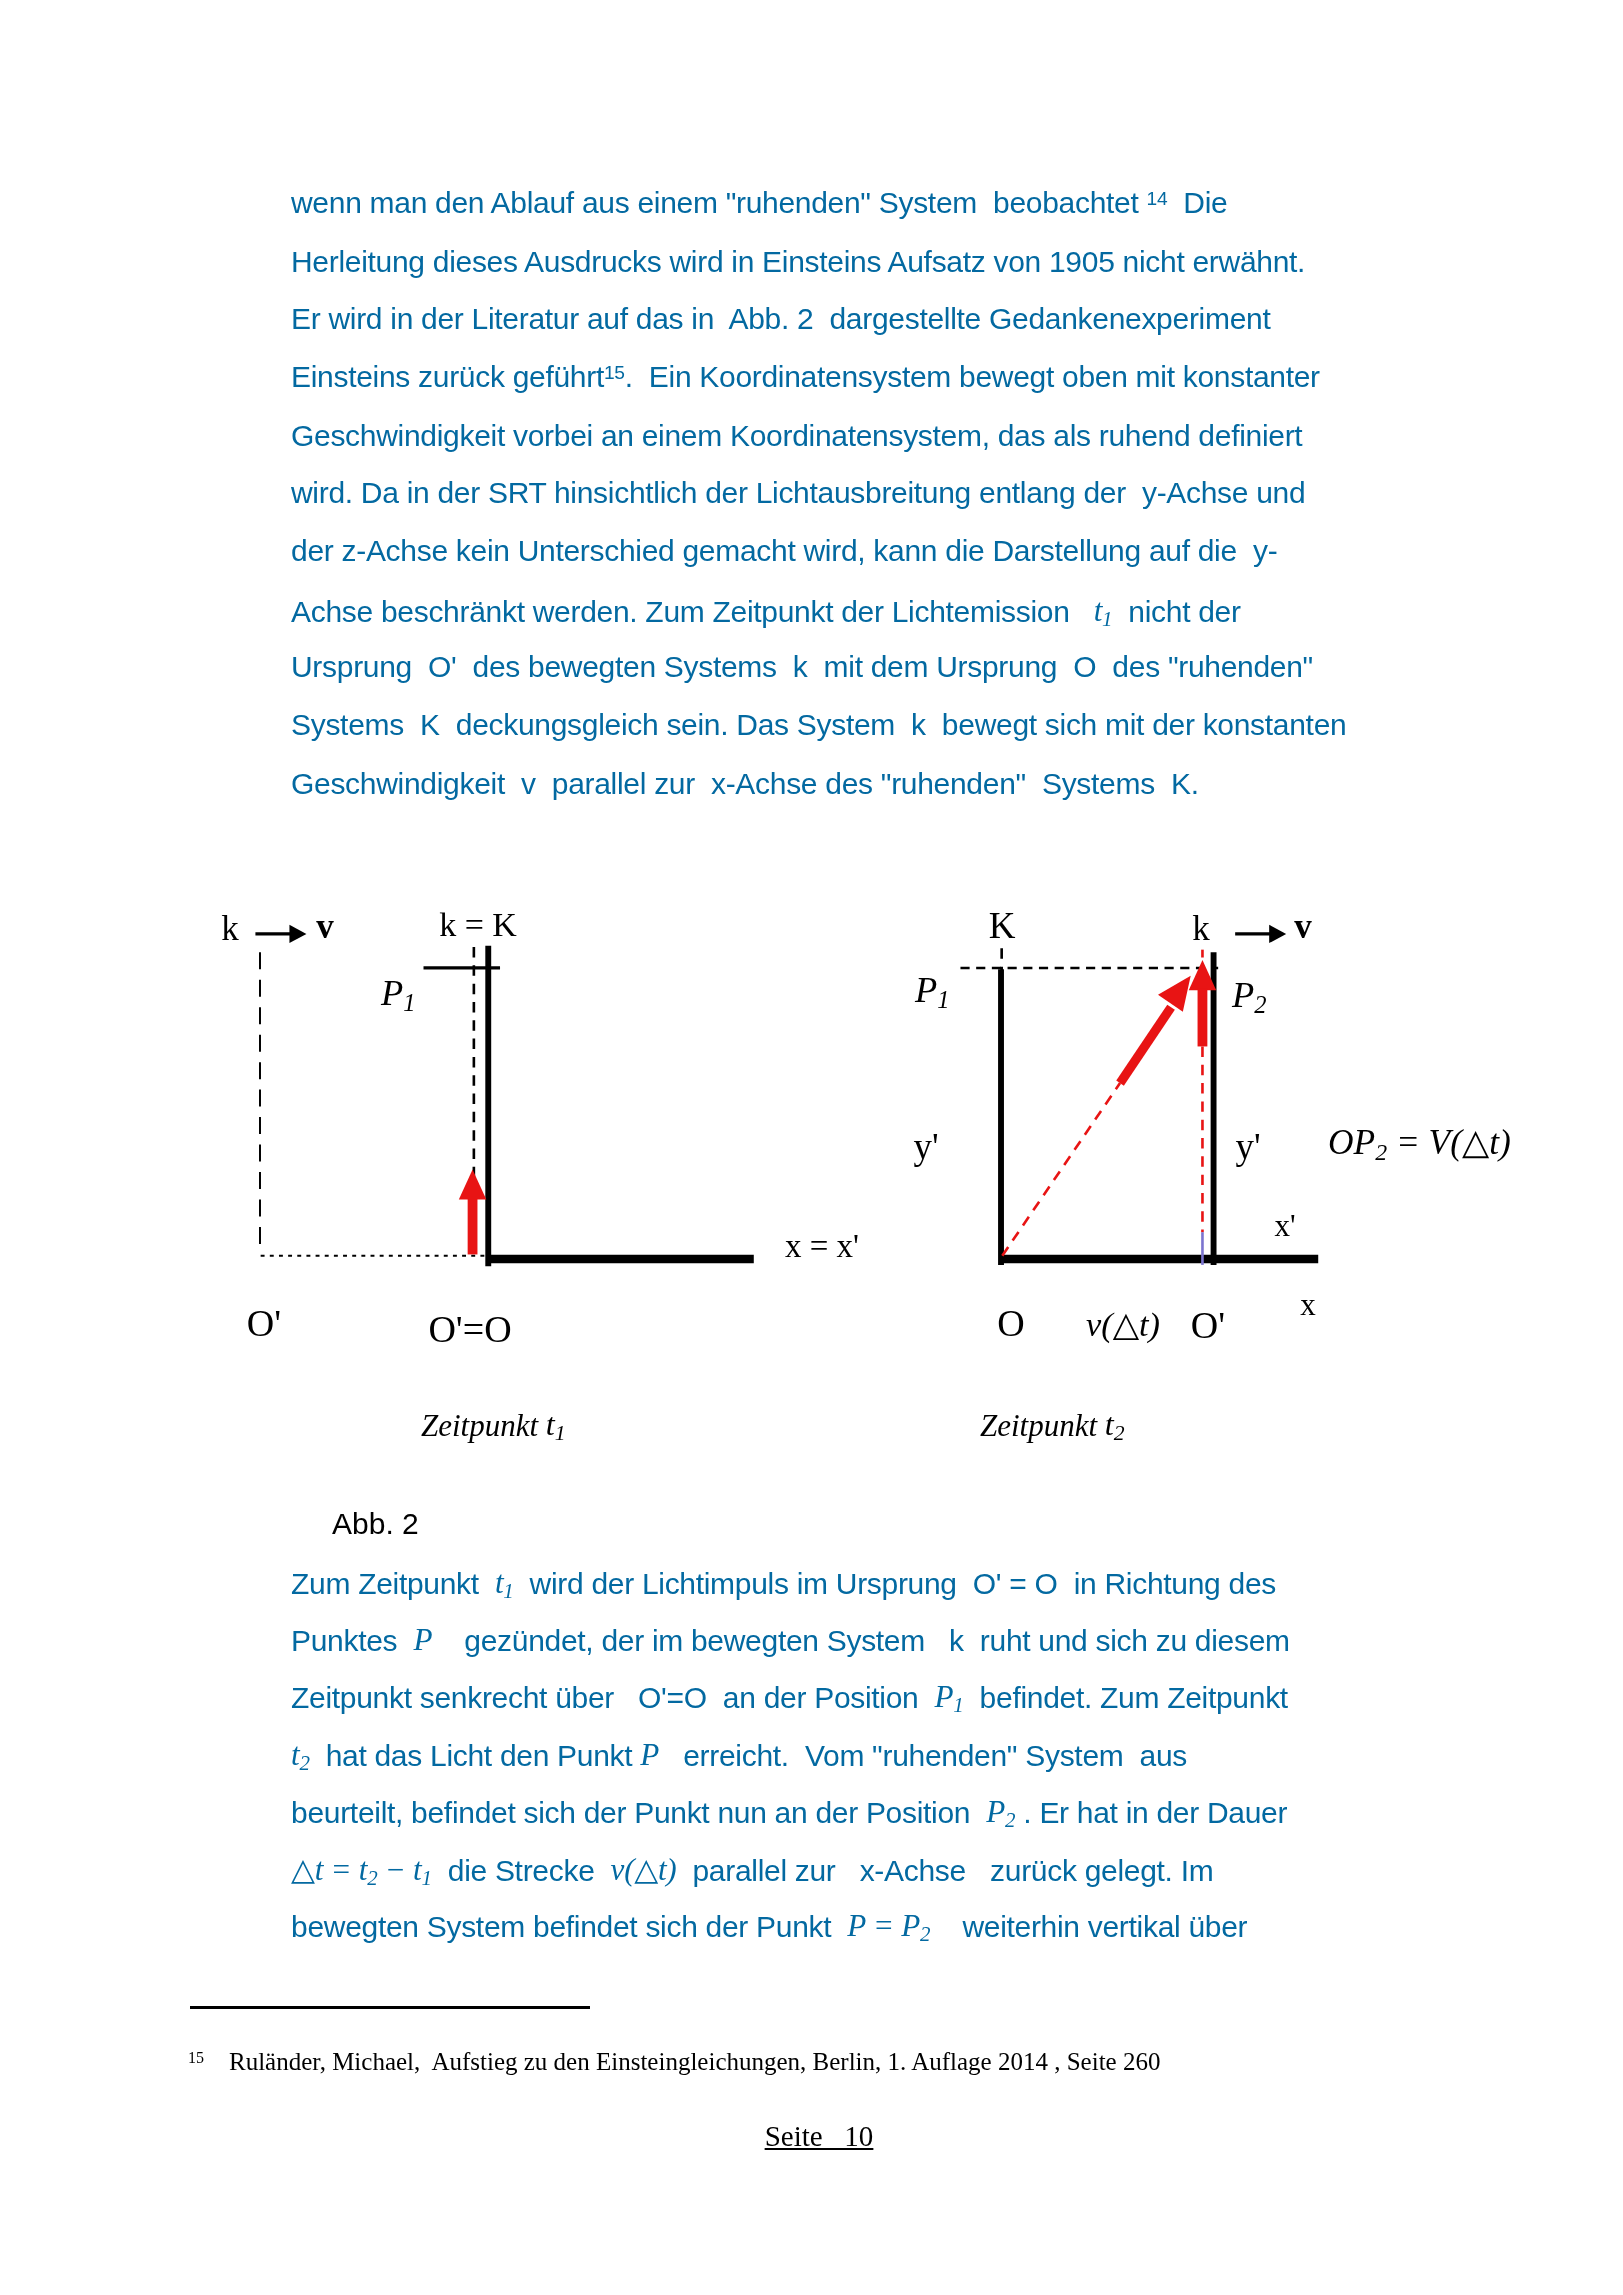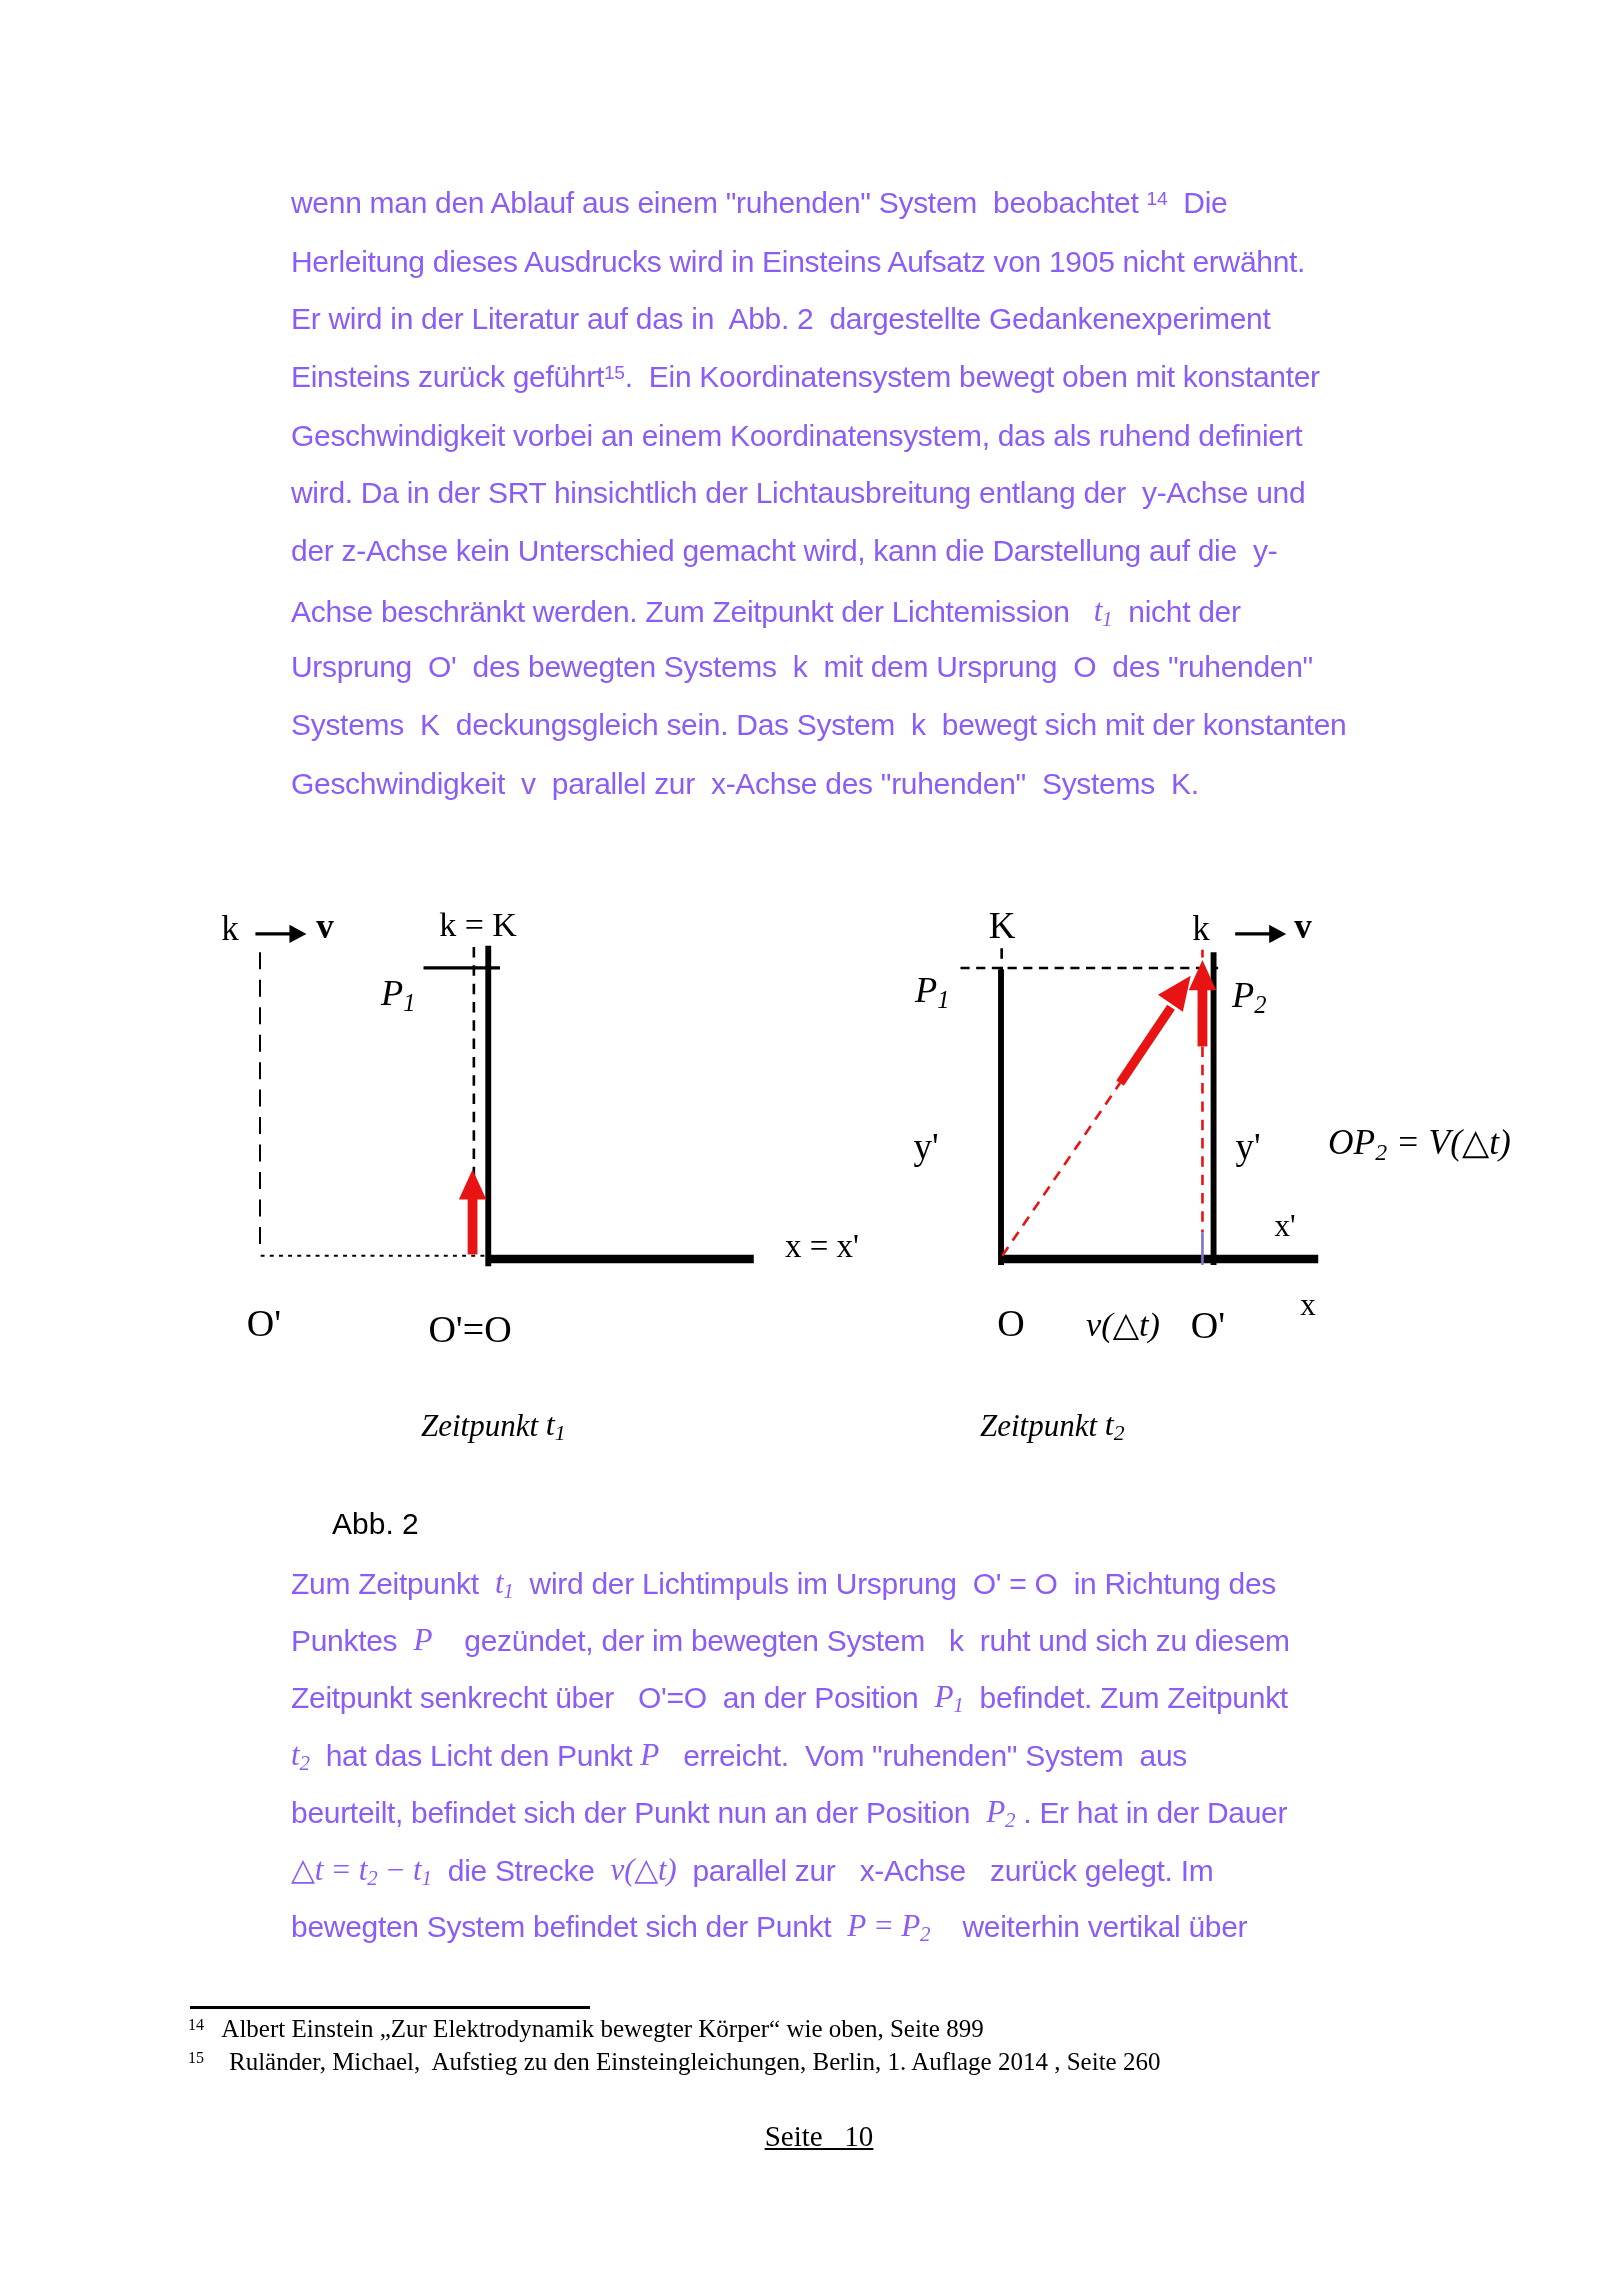--- a/index.html
+++ b/index.html
@@ -1,20 +1,20 @@
 <!DOCTYPE html>
 <html style="--red: #e81414; --purple: #7b74cf; --ink: #000000;font-size:10.5px"><head>
 <meta charset="utf-8">
 <style>
   html,body{margin:0;padding:0;background:#e8e8e8;}
   .page{position:relative;width:1624px;height:2295px;background:#ffffff;overflow:hidden;
         font-family:"Liberation Sans",sans-serif;color:#000;}
   
   .bl{position:absolute;left:291px;font-family:"Liberation Sans",sans-serif;
-      font-size:30px;letter-spacing:-0.3px;white-space:pre;color:#8b5cf6;}
+      font-size:30px;letter-spacing:-0.3px;white-space:pre;color:#0369a1;}
   
   .seg-t{white-space:pre;}
   .seg-m{font-family:"Liberation Serif","DejaVu Serif","DejaVu Sans",serif;
          font-style:italic;font-size:1.04em;white-space:pre;vertical-align:1.3px;}
   .seg-sub{font-family:"Liberation Serif","DejaVu Serif",serif;font-style:italic;
            font-size:0.70em;vertical-align:-0.18em;white-space:pre;}
   .seg-sup{font-size:0.64em;vertical-align:0.42em;white-space:pre;}
   
   .dl{position:absolute;font-family:"Liberation Serif","DejaVu Serif",serif;
       color:#000;white-space:pre;line-height:1;}
@@ -116,19 +116,18 @@
     <div class="bl" style="top:1565px"><span class="seg-t">Zum Zeitpunkt  </span><span class="seg-m">t</span><span class="seg-sub">1</span><span class="seg-t">  wird der Lichtimpuls im Ursprung  O' = O  in Richtung des</span></div>
     <div class="bl" style="top:1622px"><span class="seg-t">Punktes  </span><span class="seg-m">P</span><span class="seg-t">    gezündet, der im bewegten System   k  ruht und sich zu diesem</span></div>
     <div class="bl" style="top:1679px"><span class="seg-t">Zeitpunkt senkrecht über   O'=O  an der Position  </span><span class="seg-m">P</span><span class="seg-sub">1</span><span class="seg-t">  befindet. Zum Zeitpunkt</span></div>
     <div class="bl" style="top:1737px"><span class="seg-m">t</span><span class="seg-sub">2</span><span class="seg-t">  hat das Licht den Punkt </span><span class="seg-m">P</span><span class="seg-t">   erreicht.  Vom "ruhenden" System  aus</span></div>
     <div class="bl" style="top:1794px"><span class="seg-t">beurteilt, befindet sich der Punkt nun an der Position  </span><span class="seg-m">P</span><span class="seg-sub">2</span><span class="seg-t"> . Er hat in der Dauer</span></div>
     <div class="bl" style="top:1851px"><span class="seg-m">△t = t</span><span class="seg-sub">2</span><span class="seg-m"> − t</span><span class="seg-sub">1</span><span class="seg-t">  die Strecke  </span><span class="seg-m">v(△t)</span><span class="seg-t">  parallel zur   x-Achse   zurück gelegt. Im</span></div>
     <div class="bl" style="top:1908px"><span class="seg-t">bewegten System befindet sich der Punkt  </span><span class="seg-m">P = P</span><span class="seg-sub">2</span><span class="seg-t">    weiterhin vertikal über</span></div>
   </div>
 
   <div class="fnrule"></div>
-  <div class="fn" style="top:2015px"><span class="seg-sup">14</span><span class="seg-t">   Albert Einstein „Zur Elektrodynamik bewegter Körper“ wie oben, Seite 899</span></div>
   <div class="fn" style="top:2048px"><span class="seg-sup">15</span><span class="seg-t">    Ruländer, Michael,  Aufstieg zu den Einsteingleichungen, Berlin, 1. Auflage 2014 , Seite 260</span></div>
 
   <div class="footer">Seite   10</div>
 
 </div>
 
 
 </body></html>

